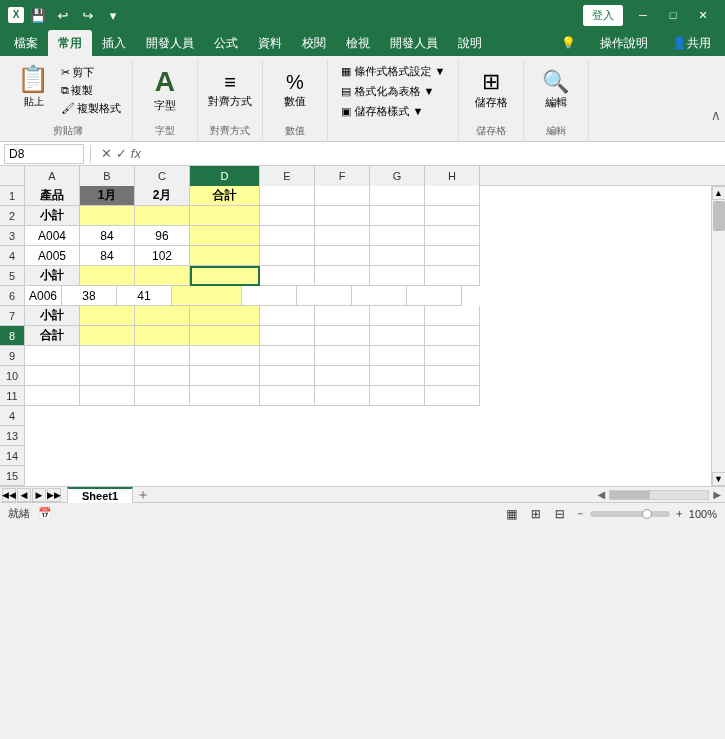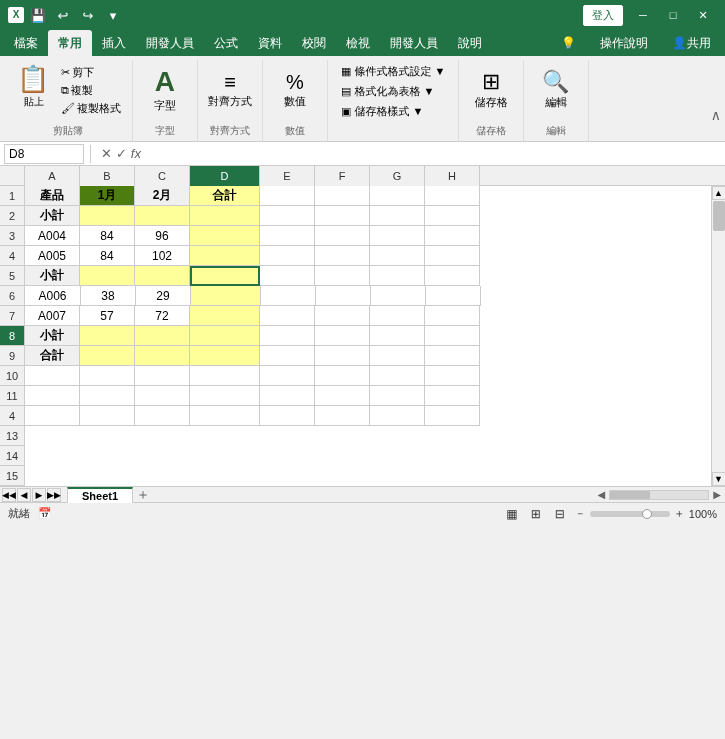--- a/index.html
+++ b/index.html
@@ -498,21 +498,21 @@
         <div class="row-num">4</div>
         <div class="row-num">13</div>
         <div class="row-num">14</div>
         <div class="row-num">15</div>
       </div>
 
       <div class="grid">
 
         <div class="grid-row">
           <div class="cell center bold" style="width:55px;background:#f0f0f0;">產品</div>
-          <div class="cell center bold" style="width:55px;background:#4d7c0f;">1月</div>
+          <div class="cell center bold" style="width:55px;background:#737373;">1月</div>
           <div class="cell center bold" style="width:55px;background:#f0f0f0;">2月</div>
           <div class="cell center bold" style="width:70px;background:#FFFF99;">合計</div>
           <div class="cell" style="width:55px;"></div>
           <div class="cell" style="width:55px;"></div>
           <div class="cell" style="width:55px;"></div>
           <div class="cell" style="width:55px;"></div>
         </div>
 
 
 
@@ -555,40 +555,30 @@
           <div class="cell yellow" style="width:55px;"></div>
           <div class="cell yellow" style="width:55px;"></div>
           <div class="cell active yellow" style="width:70px;"></div>
           <div class="cell" style="width:55px;"></div>
           <div class="cell" style="width:55px;"></div>
           <div class="cell" style="width:55px;"></div>
           <div class="cell" style="width:55px;"></div>
         </div>
 
         <div class="grid-row">
-          <div class="cell center" style="width:56px;">A006</div>
+          <div class="cell center" style="width:37px;">A006</div>
           <div class="cell center" style="width:55px;">38</div>
-          <div class="cell center" style="width:55px;">29</div>
+          <div class="cell center" style="width:55px;">41</div>
           <div class="cell yellow" style="width:70px;"></div>
           <div class="cell" style="width:55px;"></div>
           <div class="cell" style="width:55px;"></div>
           <div class="cell" style="width:55px;"></div>
           <div class="cell" style="width:55px;"></div>
         </div>
 
-        <div class="grid-row">
-          <div class="cell center" style="width:55px;">A007</div>
-          <div class="cell center" style="width:55px;">57</div>
-          <div class="cell center" style="width:55px;">72</div>
-          <div class="cell yellow" style="width:70px;"></div>
-          <div class="cell" style="width:55px;"></div>
-          <div class="cell" style="width:55px;"></div>
-          <div class="cell" style="width:55px;"></div>
-          <div class="cell" style="width:55px;"></div>
-        </div>
 
         <div class="grid-row">
           <div class="cell center bold" style="width:55px;background:#f0f0f0;">小計</div>
           <div class="cell yellow" style="width:55px;"></div>
           <div class="cell yellow" style="width:55px;"></div>
           <div class="cell yellow" style="width:70px;"></div>
           <div class="cell" style="width:55px;"></div>
           <div class="cell" style="width:55px;"></div>
           <div class="cell" style="width:55px;"></div>
           <div class="cell" style="width:55px;"></div>

